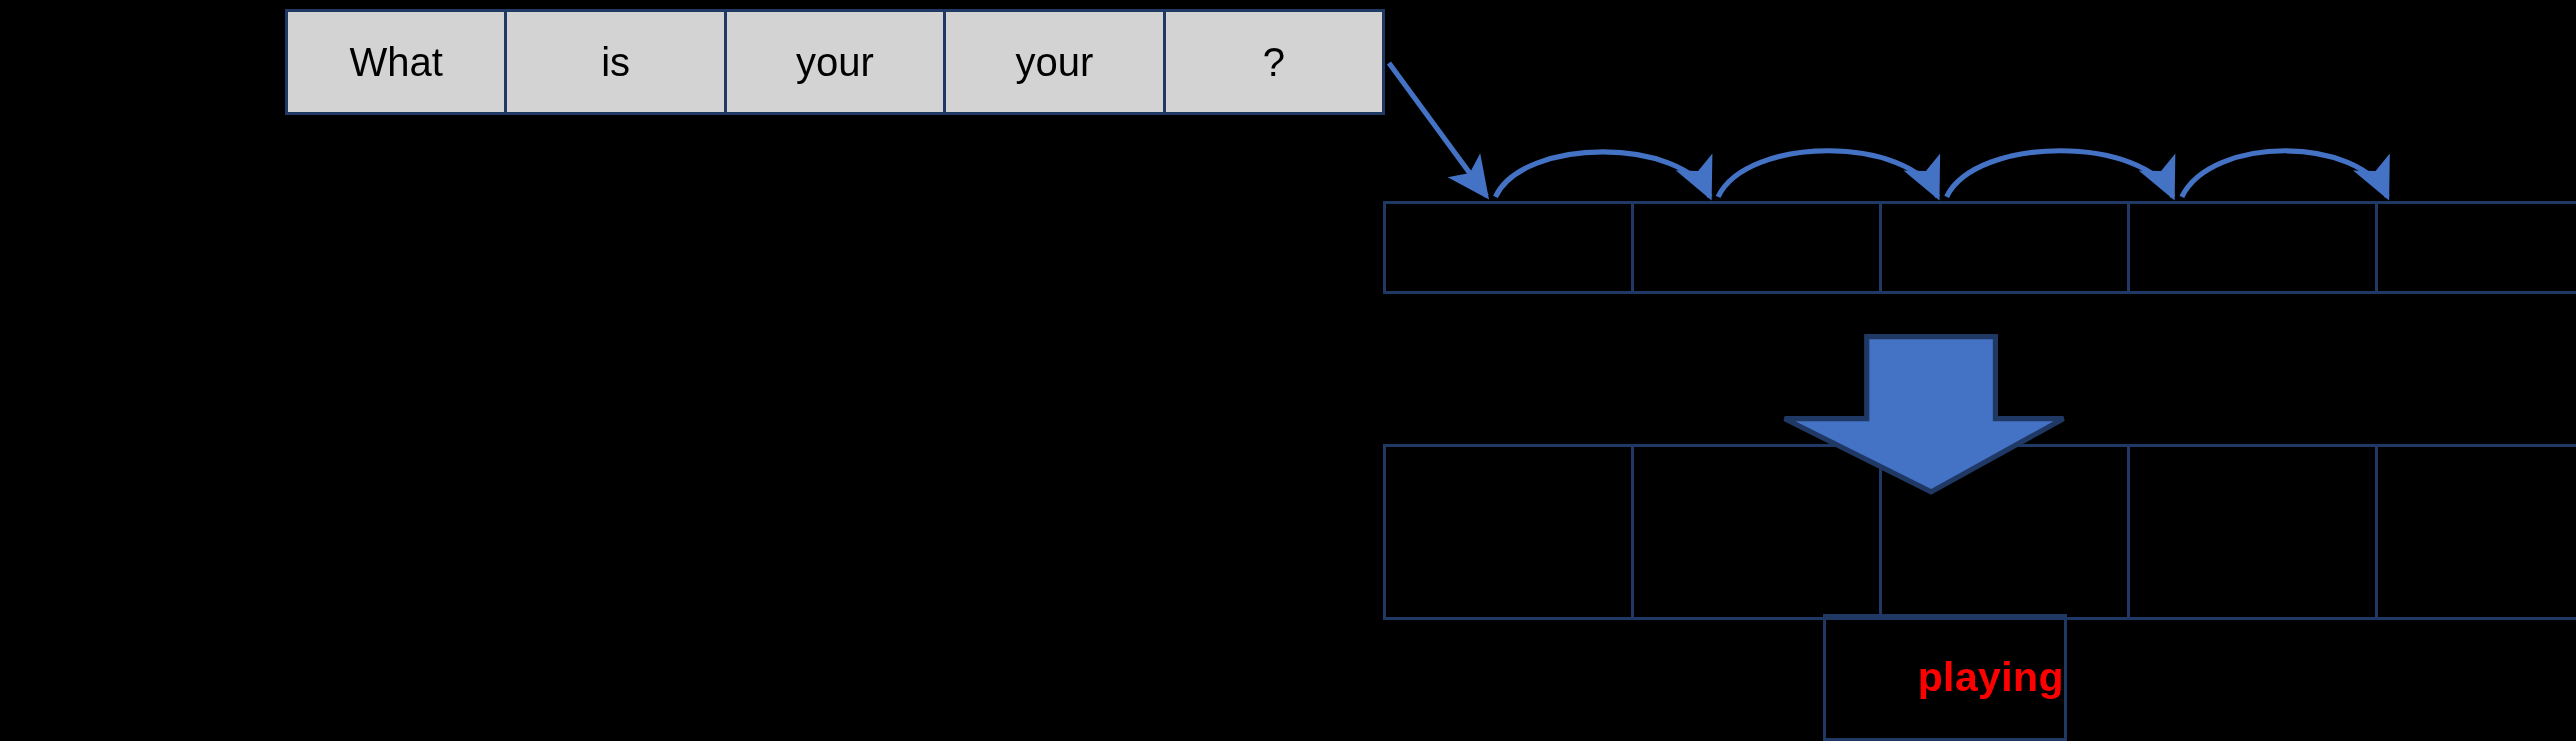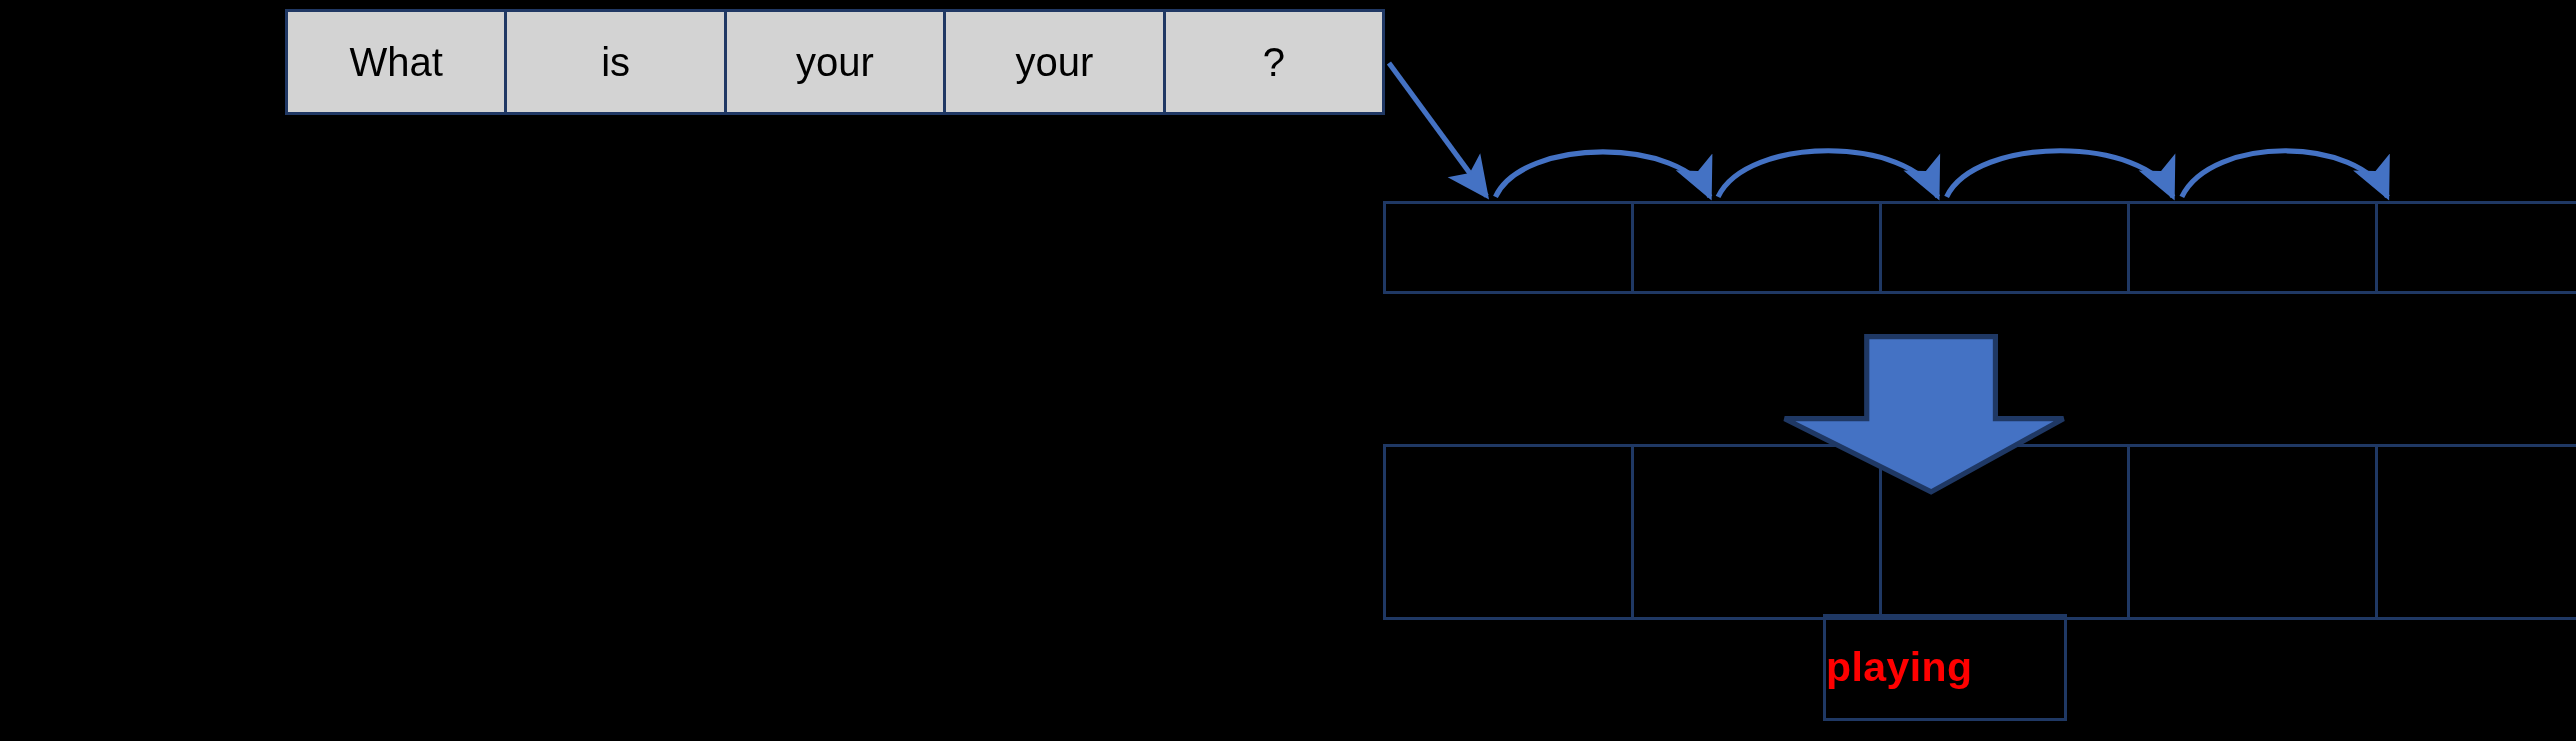--- a/index.html
+++ b/index.html
@@ -72,26 +72,26 @@
     border: 3px solid #1F3864;
     height: 170px;
   }
 
   
   #output-cell {
     position: absolute;
     left: 1823px;
     top: 614px;
     width: 244px;
-    height: 107px;
+    height: 127px;
     border: 3px solid #1F3864;
     box-sizing: border-box;
     display: flex;
     align-items: center;
-    justify-content: flex-start;
+    justify-content: flex-end;
     background: transparent;
   }
   #output-cell .token {
     color: #FF0000;
     font-size: 41px;
     font-weight: 700;
     letter-spacing: 0.4px;
   }
 
   

